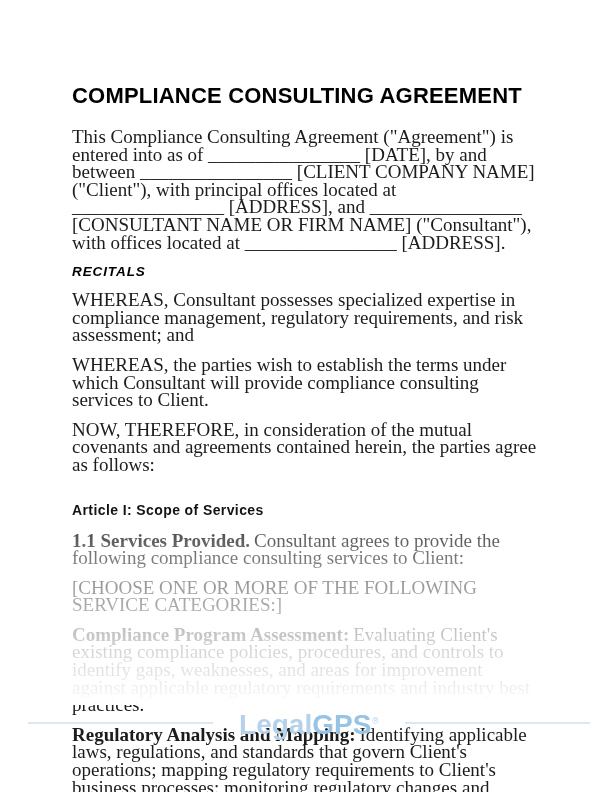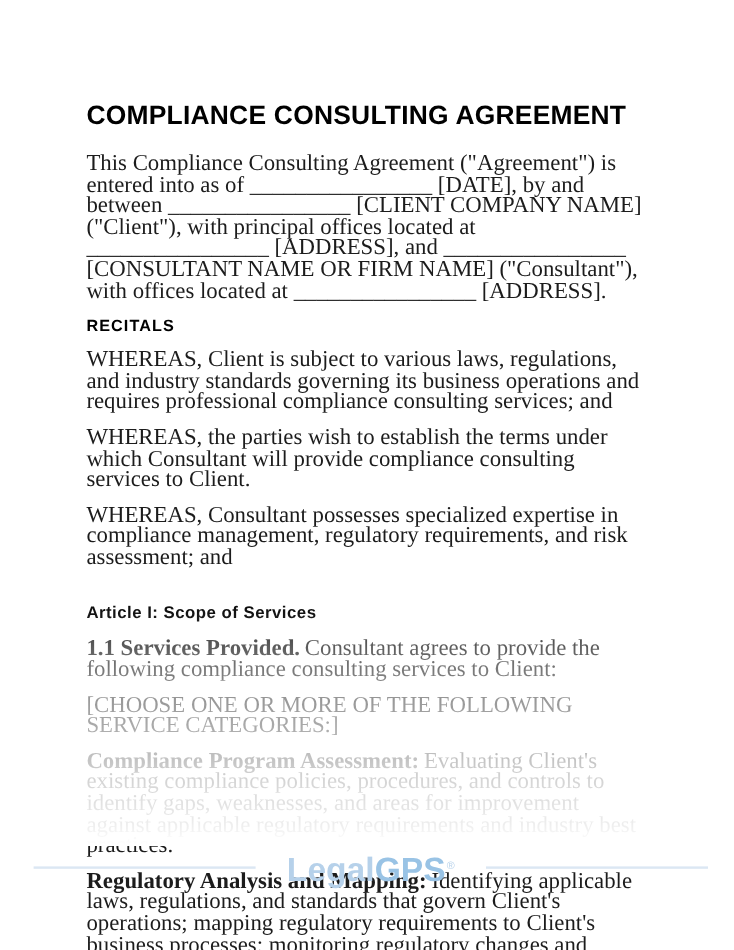--- a/index.html
+++ b/index.html
@@ -34,20 +34,21 @@
     color: #000000;
   }
   h2.section-heading {
     margin: 13px 0 11px 0;
     font-family: "Liberation Sans", sans-serif;
     font-weight: bold;
     font-size: 13.5px;
     line-height: 16px;
     letter-spacing: 0.9px;
     color: #000000;
+    font-style: italic;
   }
   h3.article-heading {
     margin: 28px 0 13px 0;
     font-family: "Liberation Sans", sans-serif;
     font-weight: bold;
     font-size: 14px;
     line-height: 17px;
     letter-spacing: 0.4px;
     color: #000000;
   }
@@ -122,23 +123,23 @@
 
 <div class="page">
   <div class="content">
 
     <h1 class="doc-title">COMPLIANCE CONSULTING AGREEMENT</h1>
 
     <p class="body">This Compliance Consulting Agreement ("Agreement") is entered into as of ________________ [DATE], by and between ________________ [CLIENT COMPANY NAME] ("Client"), with principal offices located at ________________ [ADDRESS], and ________________ [CONSULTANT NAME OR FIRM NAME] ("Consultant"), with offices located at ________________ [ADDRESS].</p>
 
     <h2 class="section-heading">RECITALS</h2>
 
-    <p class="body">WHEREAS, Client is subject to various laws, regulations, and industry standards governing its business operations and requires professional compliance consulting services; and</p>
+    <p class="body">WHEREAS, Consultant possesses specialized expertise in compliance management, regulatory requirements, and risk assessment; and</p>
     <p class="body">WHEREAS, the parties wish to establish the terms under which Consultant will provide compliance consulting services to Client.</p>
-    <p class="body">WHEREAS, Consultant possesses specialized expertise in compliance management, regulatory requirements, and risk assessment; and</p>
+    <p class="body">NOW, THEREFORE, in consideration of the mutual covenants and agreements contained herein, the parties agree as follows:</p>
 
     <h3 class="article-heading">Article I: Scope of Services</h3>
 
     <p class="body"><span class="lead">1.1 Services Provided.</span><span>Consultant agrees to provide the following compliance consulting services to Client:</span></p>
 
     <p class="body">[CHOOSE ONE OR MORE OF THE FOLLOWING SERVICE CATEGORIES:]</p>
 
     <p class="body"><span class="lead">Compliance Program Assessment:</span><span>Evaluating Client's existing compliance policies, procedures, and controls to identify gaps, weaknesses, and areas for improvement against applicable regulatory requirements and industry best practices.</span></p>
 
     <p class="body"><span class="lead">Regulatory Analysis and Mapping:</span><span>Identifying applicable laws, regulations, and standards that govern Client's operations; mapping regulatory requirements to Client's business processes; monitoring regulatory changes and providing updates.</span></p>

